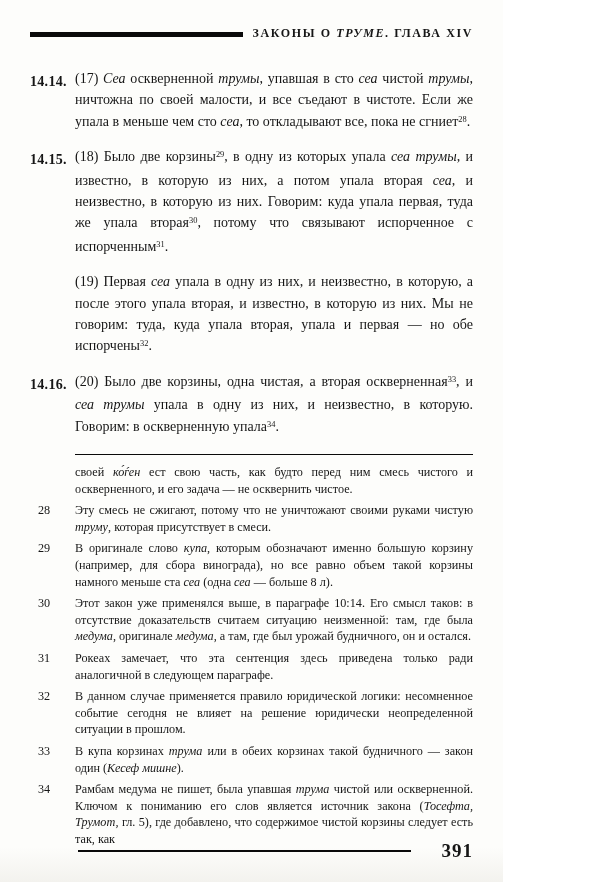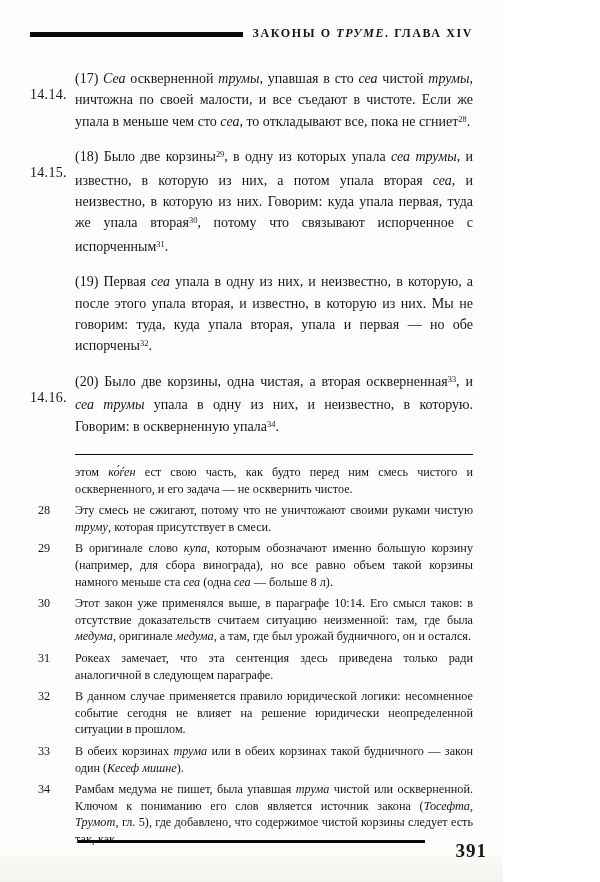--- a/index.html
+++ b/index.html
@@ -30,22 +30,22 @@
   
   .body { margin: 27px 30px 0 75px; }
   .para {
     position: relative;
     text-align: justify;
     font-size: 14px; line-height: 21.4px;
     margin-bottom: 12px;
   }
   .para.sect { margin-top: 3px; }
   .pnum {
-    position: absolute; left: -45px; top: 16px;
-    font-weight: normal; letter-spacing: 0.3px;
+    position: absolute; left: -45px; top: 3px;
+    font-weight: bold; letter-spacing: 0.3px;
   }
 
   .it  { font-style: italic; }
   .sup { font-size: 0.6em; position: relative; top: -0.5em; letter-spacing: 0; }
 
   
   .fn-sep {
     margin: 15px 30px 0 75px;
     border: 0; border-top: 1.5px solid #0a0a0a; height: 0;
   }
@@ -53,22 +53,22 @@
   .fn {
     position: relative;
     text-align: justify;
     font-size: 12.2px; line-height: 16.6px;
     margin-bottom: 5px;
   }
   .fn-num { position: absolute; left: -37px; top: 0; }
 
   
   .footer {
-    position: absolute; left: 78px; right: 16px; bottom: 20px;
-    display: flex; gap: 31px;
+    position: absolute; left: 78px; right: 30px; bottom: 20px;
+    display: flex; align-items: center; gap: 31px;
   }
   .footer-rule { flex: 1; height: 2.5px; background: #0a0a0a; }
   .page-number { font-size: 19px; font-weight: bold; letter-spacing: 1px; }
 </style>
 </head>
 <body>
 
 <div class="page">
 
   <div class="header">
@@ -92,21 +92,21 @@
     <div class="para sect">
       <span class="pnum">14.16.</span>
       <div class="ptext"><span>(20) Было две корзины, одна чистая, а вторая оскверненная</span><span class="sup">33</span><span>, и </span><span class="it">сеа трумы</span><span> упала в одну из них, и неизвестно, в которую. Говорим: в оскверненную упала</span><span class="sup">34</span><span>.</span></div>
     </div>
   </div>
 
   <hr class="fn-sep">
 
   <div class="footnotes">
     <div class="fn">
-      <div class="fn-text"><span>этом </span><span class="it">ко́ѓен</span><span> ест свою часть, как будто перед ним смесь чистого и оскверненного, и его задача — не осквернить чистое.</span></div>
+      <div class="fn-text"><span>своей </span><span class="it">ко́ѓен</span><span> ест свою часть, как будто перед ним смесь чистого и оскверненного, и его задача — не осквернить чистое.</span></div>
     </div>
     <div class="fn">
       <span class="fn-num">28</span>
       <div class="fn-text"><span>Эту смесь не сжигают, потому что не уничтожают своими руками чистую </span><span class="it">труму</span><span>, которая присутствует в смеси.</span></div>
     </div>
     <div class="fn">
       <span class="fn-num">29</span>
       <div class="fn-text"><span>В оригинале слово </span><span class="it">купа</span><span>, которым обозначают именно большую корзину (например, для сбора винограда), но все равно объем такой корзины намного меньше ста </span><span class="it">сеа</span><span> (одна </span><span class="it">сеа</span><span> — больше 8 л).</span></div>
     </div>
     <div class="fn">
@@ -116,21 +116,21 @@
     <div class="fn">
       <span class="fn-num">31</span>
       <div class="fn-text"><span>Рокеах замечает, что эта сентенция здесь приведена только ради аналогичной в следующем параграфе.</span></div>
     </div>
     <div class="fn">
       <span class="fn-num">32</span>
       <div class="fn-text"><span>В данном случае применяется правило юридической логики: несомненное событие сегодня не влияет на решение юридически неопределенной ситуации в прошлом.</span></div>
     </div>
     <div class="fn">
       <span class="fn-num">33</span>
-      <div class="fn-text"><span>В обеих корзинах </span><span class="it">трума</span><span> или в обеих корзинах такой будничного — закон один (</span><span class="it">Кесеф мишне</span><span>).</span></div>
+      <div class="fn-text"><span>В купа корзинах </span><span class="it">трума</span><span> или в обеих корзинах такой будничного — закон один (</span><span class="it">Кесеф мишне</span><span>).</span></div>
     </div>
     <div class="fn">
       <span class="fn-num">34</span>
       <div class="fn-text"><span>Рамбам медума не пишет, была упавшая </span><span class="it">трума</span><span> чистой или оскверненной. Ключом к пониманию его слов является источник закона (</span><span class="it">Тосефта, Трумот,</span><span> гл. 5), где добавлено, что содержимое чистой корзины следует есть так, как</span></div>
     </div>
   </div>
 
   <div class="footer">
     <div class="footer-rule"></div>
     <div class="page-number">391</div>

